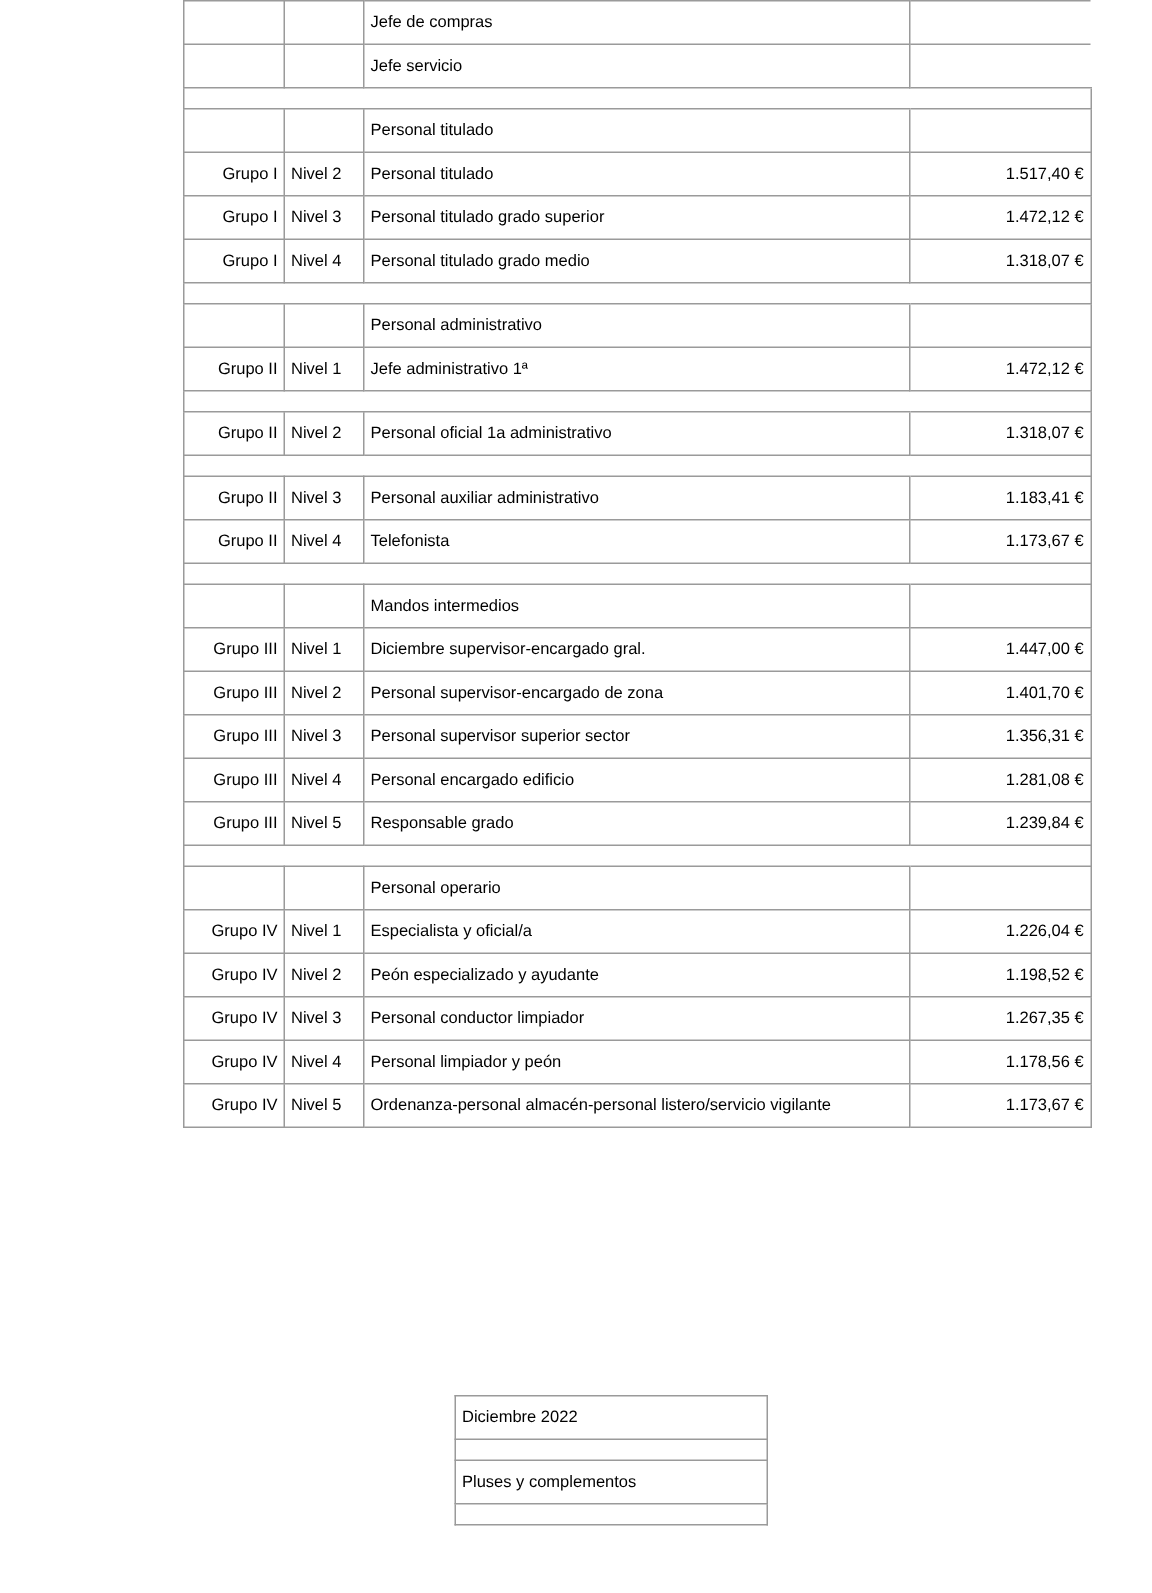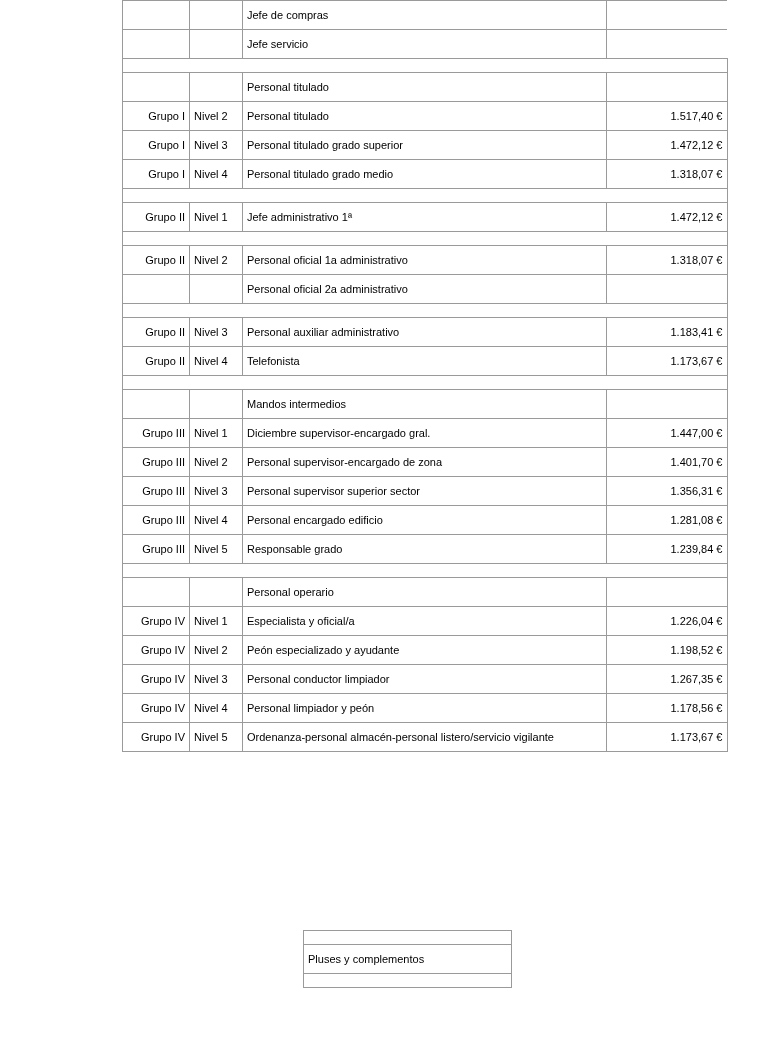--- a/index.html
+++ b/index.html
@@ -129,41 +129,41 @@
           <td class="c-grupo">Grupo I</td>
           <td class="c-nivel">Nivel 4</td>
           <td class="c-desc">Personal titulado grado medio</td>
           <td class="c-imp">1.318,07 €</td>
         </tr>
         <tr class="spacer">
           <td class="sp-left" colspan="3"></td>
           <td class="sp-right"></td>
         </tr>
         <tr>
+          <td class="c-grupo blank"></td>
+          <td class="c-nivel blank"></td>
+          <td class="c-desc">Personal administrativo</td>
+          <td class="c-imp"></td>
+        </tr>
+        <tr>
           <td class="c-grupo">Grupo II</td>
           <td class="c-nivel">Nivel 1</td>
           <td class="c-desc">Jefe administrativo 1ª</td>
           <td class="c-imp">1.472,12 €</td>
         </tr>
         <tr class="spacer">
           <td class="sp-left" colspan="3"></td>
           <td class="sp-right"></td>
         </tr>
         <tr>
           <td class="c-grupo">Grupo II</td>
           <td class="c-nivel">Nivel 2</td>
           <td class="c-desc">Personal oficial 1a administrativo</td>
           <td class="c-imp">1.318,07 €</td>
         </tr>
-        <tr>
-          <td class="c-grupo blank"></td>
-          <td class="c-nivel blank"></td>
-          <td class="c-desc">Personal oficial 2a administrativo</td>
-          <td class="c-imp"></td>
-        </tr>
         <tr class="spacer">
           <td class="sp-left" colspan="3"></td>
           <td class="sp-right"></td>
         </tr>
         <tr>
           <td class="c-grupo">Grupo II</td>
           <td class="c-nivel">Nivel 3</td>
           <td class="c-desc">Personal auxiliar administrativo</td>
           <td class="c-imp">1.183,41 €</td>
         </tr>
@@ -252,20 +252,23 @@
           <td class="c-nivel">Nivel 5</td>
           <td class="c-desc">Ordenanza-personal  almacén-personal  listero/servicio  vigilante</td>
           <td class="c-imp">1.173,67 €</td>
         </tr>
       </tbody>
   </table>
 
   <table class="footer-table">
     <tbody>
         <tr>
+          <td>Diciembre 2022</td>
+        </tr>
+        <tr>
           <td class="thin"></td>
         </tr>
         <tr>
           <td>Pluses y complementos</td>
         </tr>
         <tr>
           <td class="thin"></td>
         </tr>
       </tbody>
   </table>

